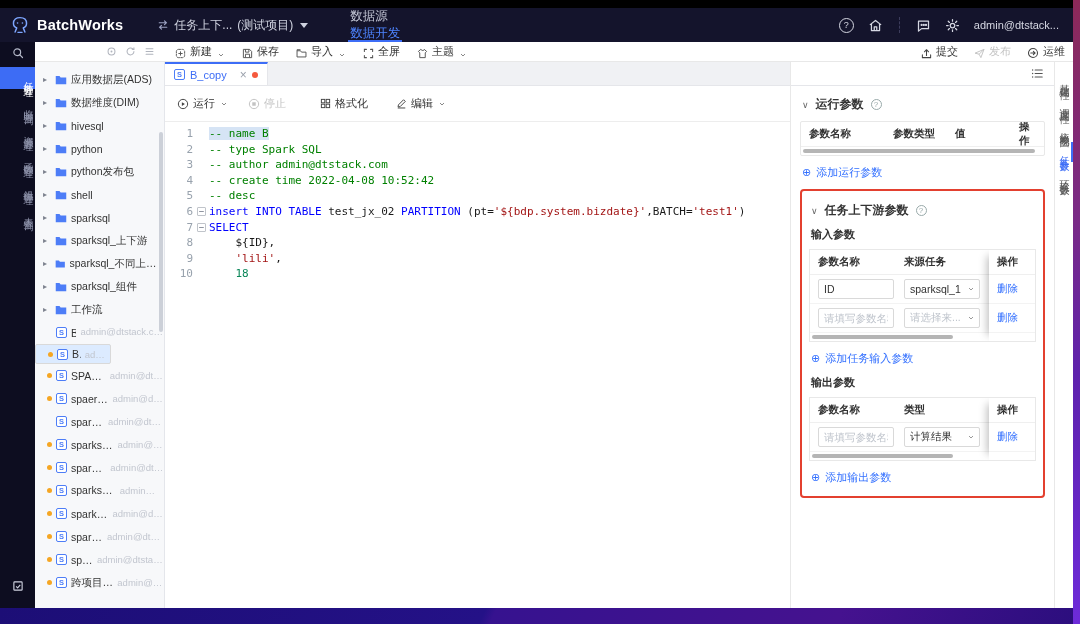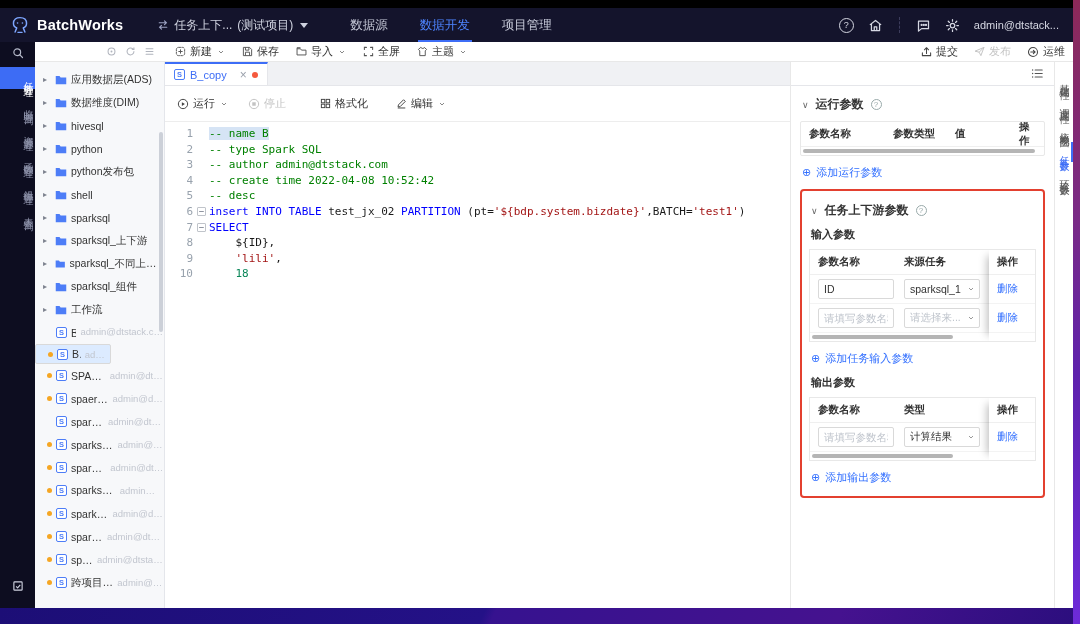--- a/index.html
+++ b/index.html
@@ -16,35 +16,35 @@
   
   .app { position:absolute; top:8px; left:0; width:1073px; height:600px; background:#fff; overflow:hidden; }
 
   
   .navbar { position:absolute; top:0; left:0; right:0; height:34px; background:#14142c;
     display:flex; align-items:center; padding:0 14px 0 10px; color:#d5d7e2; }
   .logo { display:flex; align-items:center; gap:7px; }
   .logo-text { font-size:14.5px; font-weight:bold; color:#fff; letter-spacing:.2px; }
   .workspace { display:flex; align-items:center; gap:5px; margin-left:34px; font-size:12px; color:#d0d3e0; }
   .caret-down { width:0; height:0; border-left:4px solid transparent; border-right:4px solid transparent; border-top:5px solid #cfd2e0; margin-left:2px; }
-  .nav-menu { display:flex; height:100%; margin-left:26px; }
+  .nav-menu { display:flex; height:100%; margin-left:26px;flex-direction:column; }
   .nav-item { position:relative; display:flex; align-items:center; padding:0 16px; font-size:12.5px; color:#c6c9d8; cursor:pointer; }
   .nav-item.active { color:#4d84ff; }
   .nav-item.active::after { content:""; position:absolute; left:14px; right:14px; bottom:0; height:2px; background:#3d6df6; }
   .nav-right { margin-left:auto; display:flex; align-items:center; gap:14px; }
   .nav-divider { width:0; height:16px; border-left:1px dashed #3c3c5c; margin:0 2px; }
   .help-round { width:15px; height:15px; border:1.4px solid #d5d7e2; border-radius:50%; font-size:9px; display:flex; align-items:center; justify-content:center; color:#d5d7e2; }
   .nav-user { font-size:11px; color:#d5d7e2; }
 
   
   .toolbar { position:absolute; top:34px; left:35px; right:0; height:20px; background:#fff;
     border-bottom:1px solid #e8e8e8; display:flex; align-items:center; font-size:11px; color:#333; }
   .side-icons { width:130px; display:flex; justify-content:flex-end; align-items:center; gap:8px; padding-right:10px; }
   .tb-group { display:flex; align-items:center; gap:17px; margin-left:10px; }
-  .tb-btn { display:flex; align-items:center; gap:4px; cursor:pointer; }
+  .tb-btn { display:flex; align-items:flex-end; gap:4px; cursor:pointer; }
   .chev { margin-left:1px; }
   .tb-right { margin-left:auto; display:flex; align-items:center; gap:16px; padding-right:8px; }
   .tb-btn.disabled { color:#c3c3c3; }
 
   
   .leftstrip { position:absolute; top:34px; left:0; width:35px; bottom:0; background:#0d0d20;
     display:flex; flex-direction:column; align-items:center; }
   .ltab { writing-mode:vertical-rl; text-orientation:upright; font-size:10px; letter-spacing:2px;
     color:#8d92aa; padding:7px 0; width:100%; text-align:center; margin-bottom:5px; cursor:pointer; }
   .ltab.active { background:#3d6cf5; color:#fff; }

